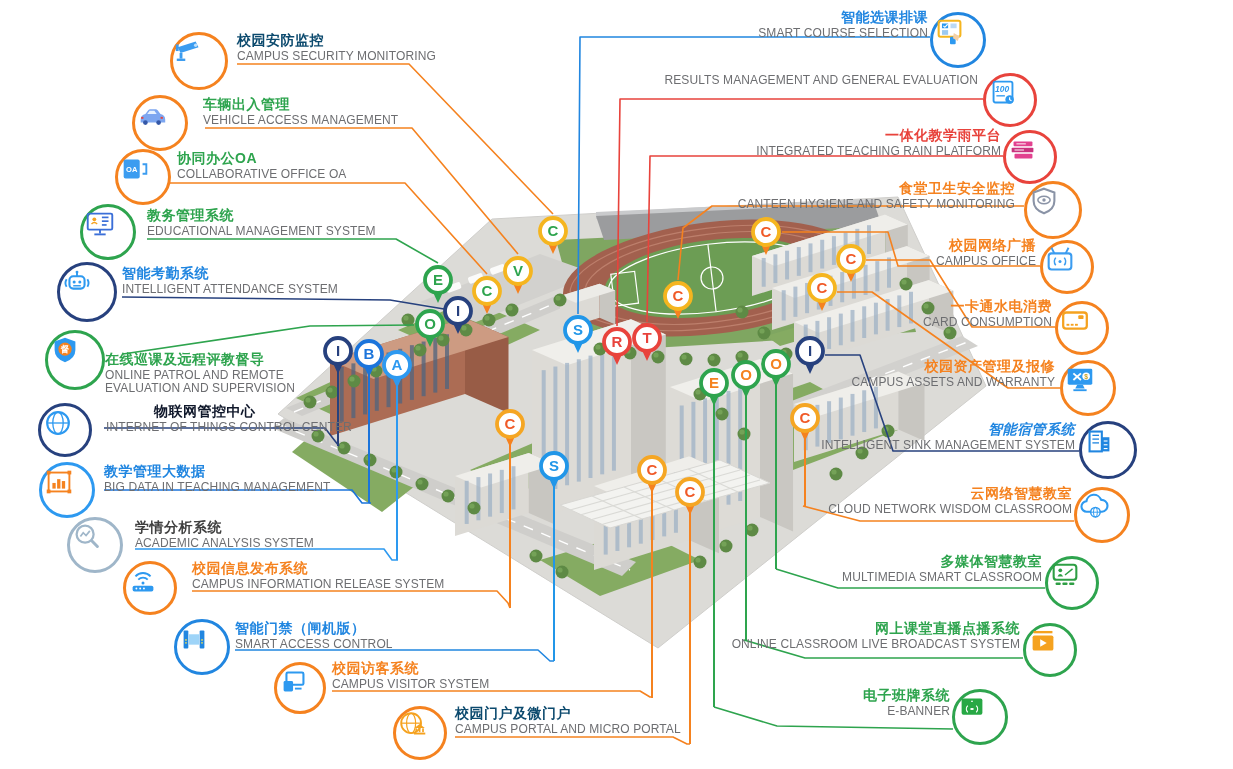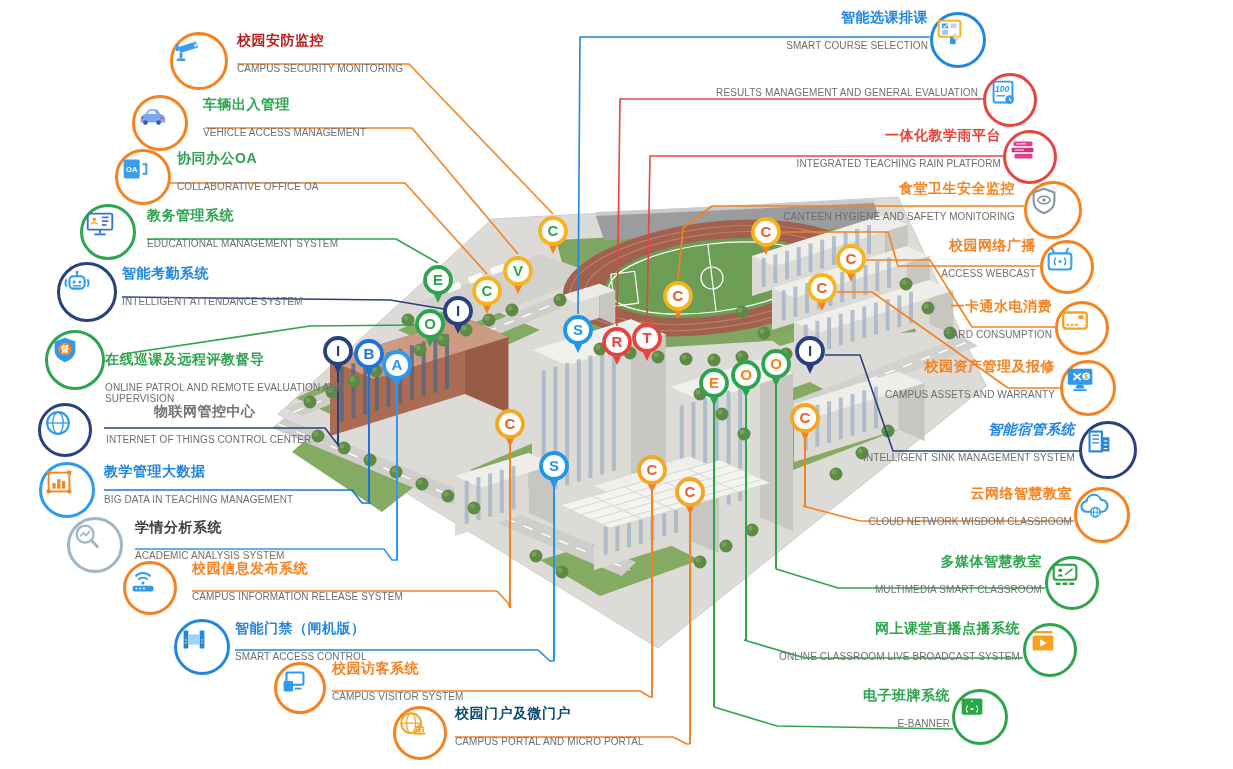--- a/index.html
+++ b/index.html
@@ -6,21 +6,21 @@
   .stage{position:relative;width:1233px;height:769px;background:#fff;overflow:hidden;
          font-family:"Liberation Sans","DejaVu Sans",sans-serif}
   .stage svg{position:absolute;left:0;top:0}
   #map-svg{z-index:0}
   #overlay-svg{z-index:2}
   .callout-circle{position:absolute;background:#fff;border-radius:50%;box-sizing:border-box;
          display:flex;align-items:center;justify-content:center;z-index:3}
   .callout-text{position:absolute;z-index:3;line-height:1.12}
   .callout-text.right{text-align:right}
   .cn{font-weight:bold;font-size:14px;letter-spacing:.5px;white-space:nowrap}
-  .en{font-size:10px;color:#6D6E71;margin-top:14px;letter-spacing:.1px;white-space:nowrap}
+  .en{font-size:12px;color:#6D6E71;margin-top:1px;letter-spacing:.1px;white-space:nowrap}
   .en.wrap{white-space:normal;line-height:1.15}
 </style>
 </head>
 <body>
 
 <div class="stage">
 
   <svg id="map-svg" width="1233" height="769" viewBox="0 0 1233 769">
 
     <polygon points="492,219 898,197 986,386 658,648 278,414" fill="#DCDBD7" stroke="#CFCECB" stroke-width="1"></polygon>
@@ -453,21 +453,21 @@
           <svg width="34" height="34" viewBox="0 0 36 36">
             <rect x="3" y="10" width="3" height="7" fill="#3B9CF0"></rect>
             <polygon points="5,13 24,7 27,13 8,19" fill="#3B9CF0"></polygon>
             <circle cx="24" cy="10.8" r="1.8" fill="#BEE0FB"></circle>
             <rect x="7" y="19" width="3" height="6" fill="#3B9CF0"></rect>
             <rect x="4" y="25" width="9" height="2.5" fill="#3B9CF0"></rect>
           </svg>
         </span>
       </div>
       <div class="callout-text left" style="left: 237px; top: 33px;">
-        <div class="cn" style="color: #b91c1c;">校园安防监控</div>
+        <div class="cn" style="color: #0c4a6e;">校园安防监控</div>
         <div class="en">CAMPUS SECURITY MONITORING</div>
       </div>
       <div class="callout-circle" style="left: 132px; top: 95px; width: 56px; height: 56px; border: 3px solid rgb(245, 130, 31);">
         <span>
           <svg width="34" height="34" viewBox="0 0 36 36">
             <path d="M6 23 q0 -5 5 -6 l3 -4 q1 -1 2 -1 h6 q1 0 2 1 l3 4 q5 1 5 6 v3 h-26 z" fill="#7DA6F0"></path>
             <path d="M13 17 l2.5 -3.5 h5 l2.5 3.5 z" fill="#E8F2FF"></path>
             <rect x="6.5" y="20" width="2.4" height="2" fill="#E8433C"></rect>
             <rect x="27.1" y="20" width="2.4" height="2" fill="#E8433C"></rect>
             <circle cx="11" cy="26" r="2.5" fill="#3558A8"></circle>
@@ -544,21 +544,21 @@
       <div class="callout-circle" style="left: 38px; top: 403px; width: 54px; height: 54px; border: 3px solid rgb(39, 65, 126);">
         <span>
           <svg width="34" height="34" viewBox="0 0 36 36">
             <circle cx="18" cy="18" r="11.5" fill="none" stroke="#2D99F0" stroke-width="2.2"></circle>
             <ellipse cx="18" cy="18" rx="5.5" ry="11.5" fill="none" stroke="#2D99F0" stroke-width="1.4"></ellipse>
             <line x1="6.5" y1="18" x2="29.5" y2="18" stroke="#2D99F0" stroke-width="1.4"></line>
           </svg>
         </span>
       </div>
       <div class="callout-text left" style="left: 106px; top: 404px;">
-        <div class="cn" style="color: #737373; padding-left: 48px;">物联网管控中心</div>
+        <div class="cn" style="color: #0f172a; padding-left: 48px;">物联网管控中心</div>
         <div class="en">INTERNET OF THINGS CONTROL CENTER</div>
       </div>
       <div class="callout-circle" style="left: 39px; top: 462px; width: 56px; height: 56px; border: 3px solid rgb(45, 153, 240);">
         <span>
           <svg width="34" height="34" viewBox="0 0 36 36">
             <rect x="7" y="8" width="22" height="20" fill="none" stroke="#F5821F" stroke-width="2"></rect>
             <rect x="5" y="6" width="4" height="4" fill="#F5821F"></rect>
             <rect x="27" y="6" width="4" height="4" fill="#F5821F"></rect>
             <rect x="5" y="26" width="4" height="4" fill="#F5821F"></rect>
             <rect x="27" y="26" width="4" height="4" fill="#F5821F"></rect>
@@ -718,21 +718,21 @@
             <line x1="12" y1="11" x2="9" y2="5" stroke="#3B9CF0" stroke-width="2"></line>
             <line x1="24" y1="11" x2="27" y2="5" stroke="#3B9CF0" stroke-width="2"></line>
             <circle cx="18" cy="19.5" r="1.6" fill="#3B9CF0"></circle>
             <path d="M13.5 15.5 a6.5 6.5 0 0 0 0 8" fill="none" stroke="#3B9CF0" stroke-width="1.6"></path>
             <path d="M22.5 15.5 a6.5 6.5 0 0 1 0 8" fill="none" stroke="#3B9CF0" stroke-width="1.6"></path>
           </svg>
         </span>
       </div>
       <div class="callout-text right" style="right: 197px; top: 238px;">
         <div class="cn" style="color: rgb(245, 130, 31);">校园网络广播</div>
-        <div class="en">ACCESS WEBCAST</div>
+        <div class="en">CAMPUS OFFICE</div>
       </div>
       <div class="callout-circle" style="left: 1055px; top: 301px; width: 54px; height: 54px; border: 3px solid rgb(245, 130, 31);">
         <span>
           <svg width="34" height="34" viewBox="0 0 36 36">
             <rect x="5.5" y="9" width="25" height="17" rx="3" fill="none" stroke="#F5A21F" stroke-width="2.4"></rect>
             <rect x="21.5" y="12" width="5.5" height="4" rx="1" fill="#F5A21F"></rect>
             <rect x="9" y="21" width="3" height="2" fill="#F5A21F"></rect>
             <rect x="13.5" y="21" width="3" height="2" fill="#F5A21F"></rect>
             <rect x="18" y="21" width="3" height="2" fill="#F5A21F"></rect>
           </svg>

